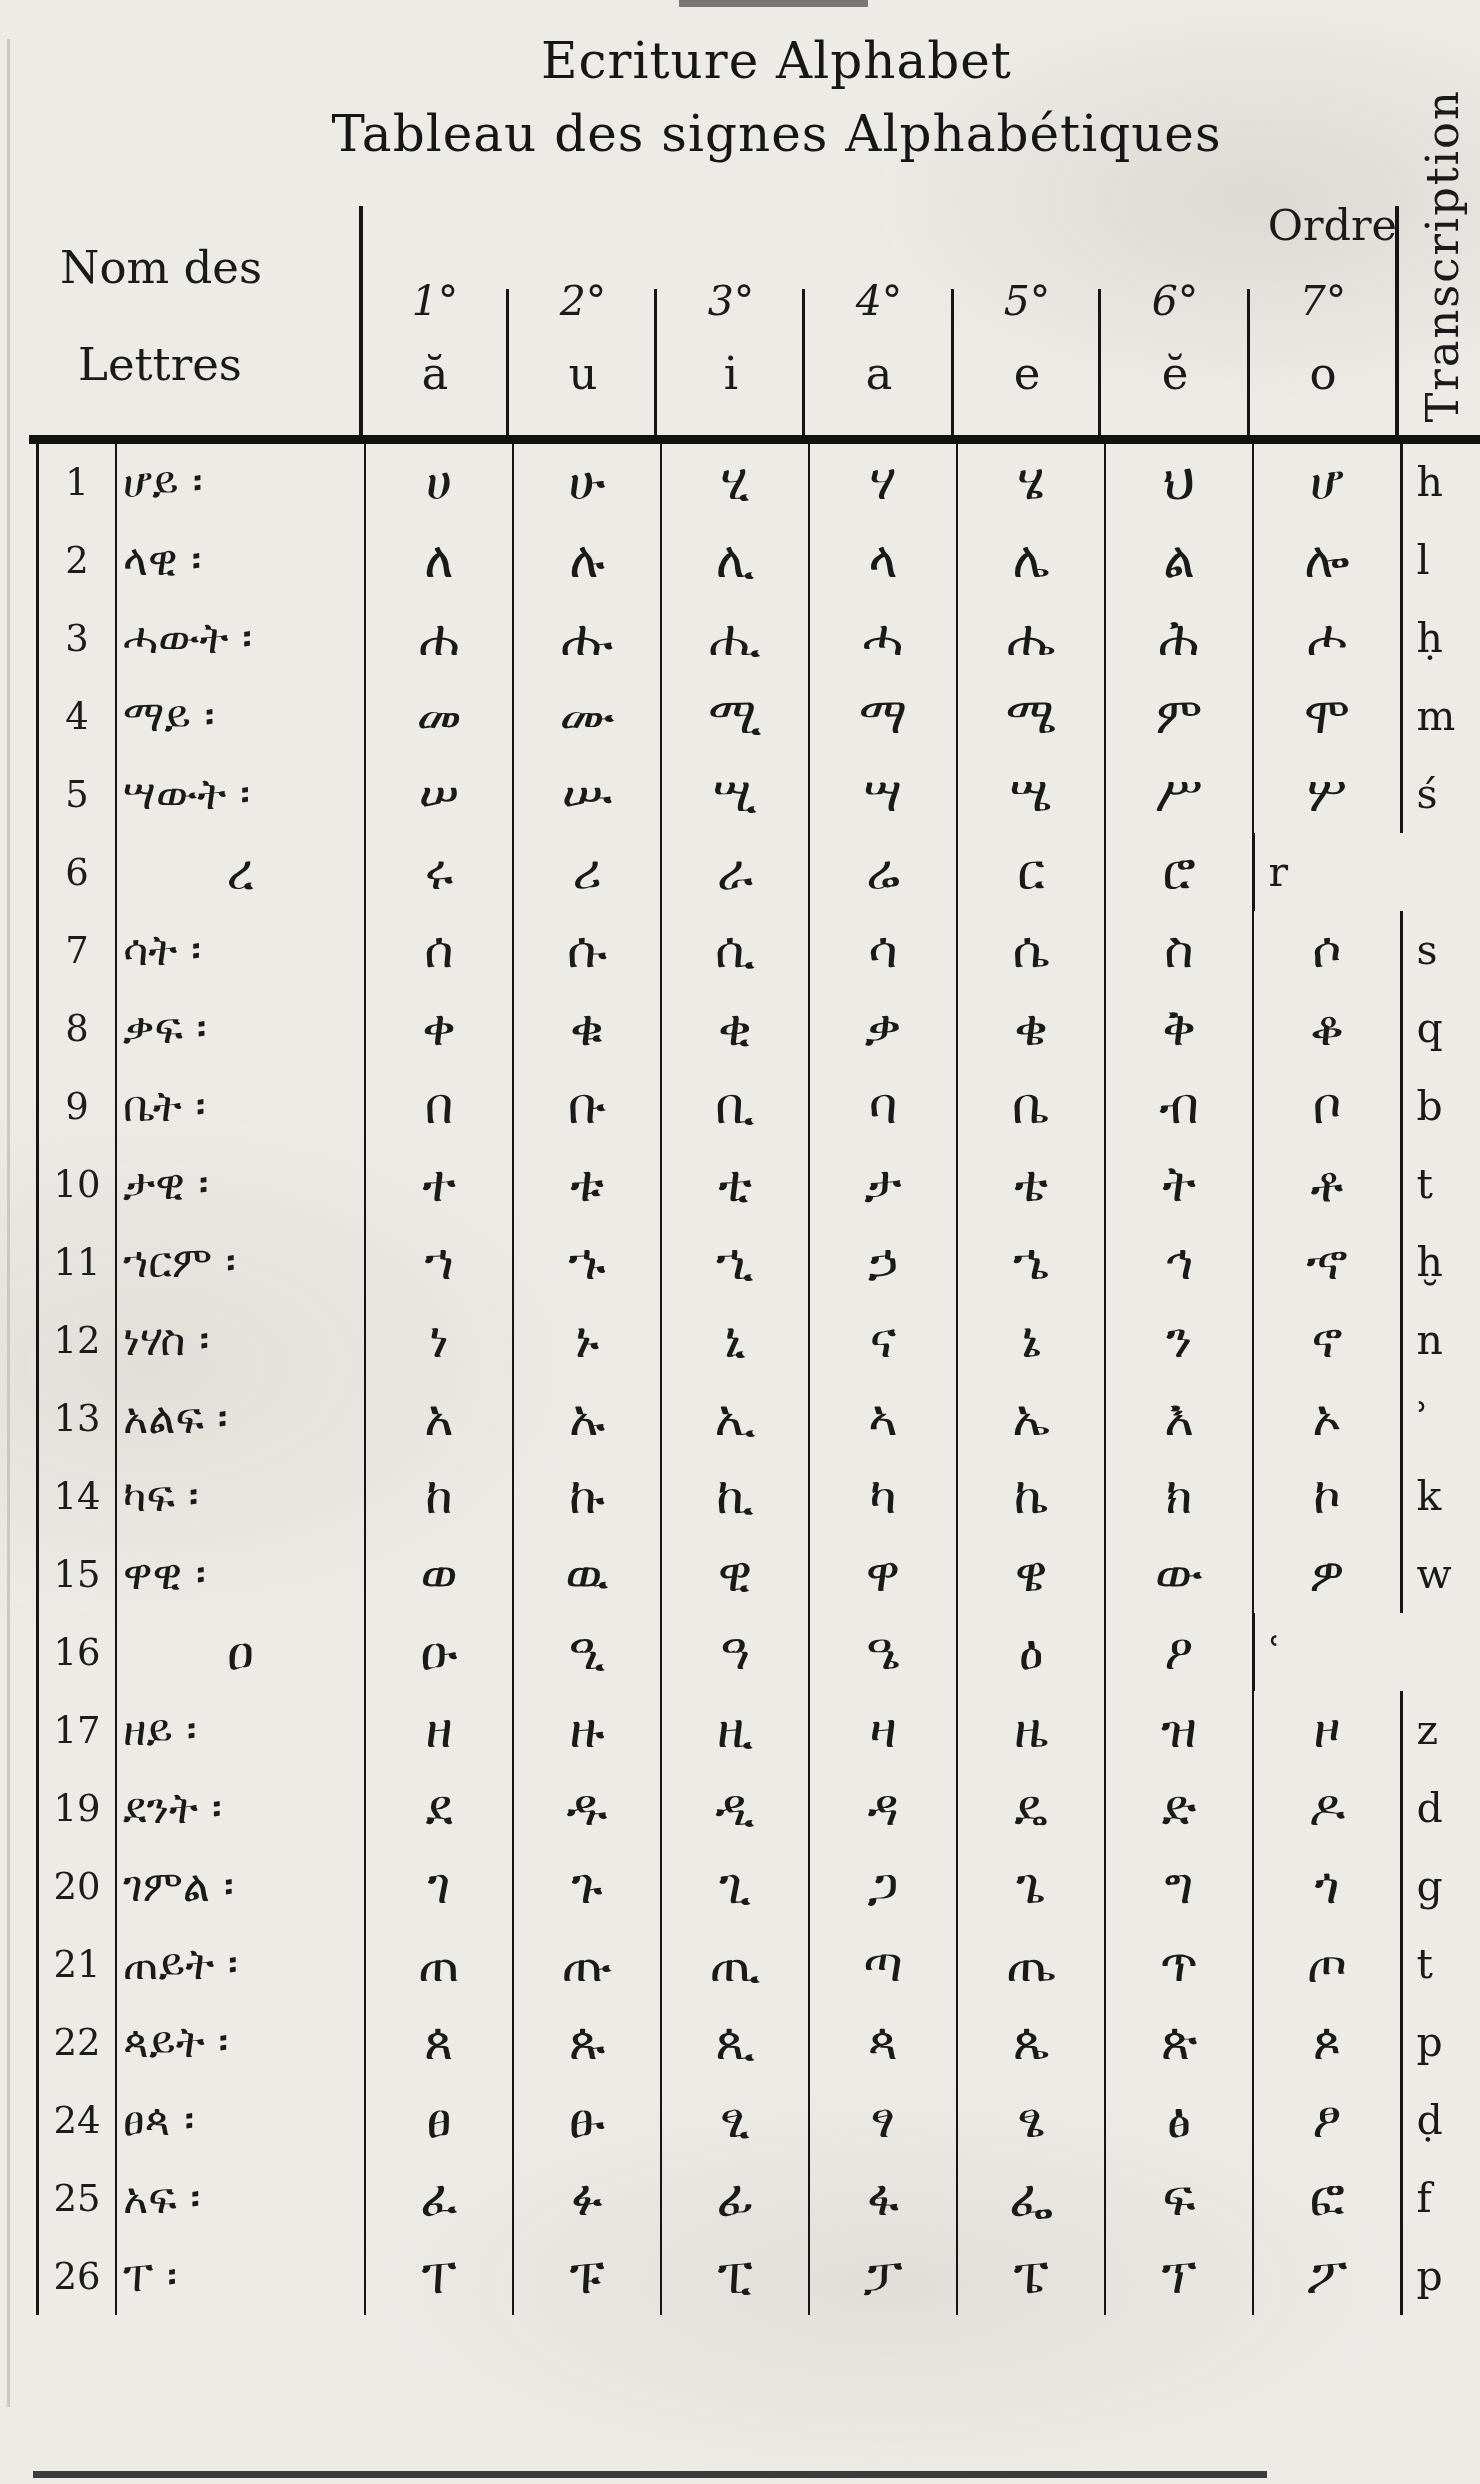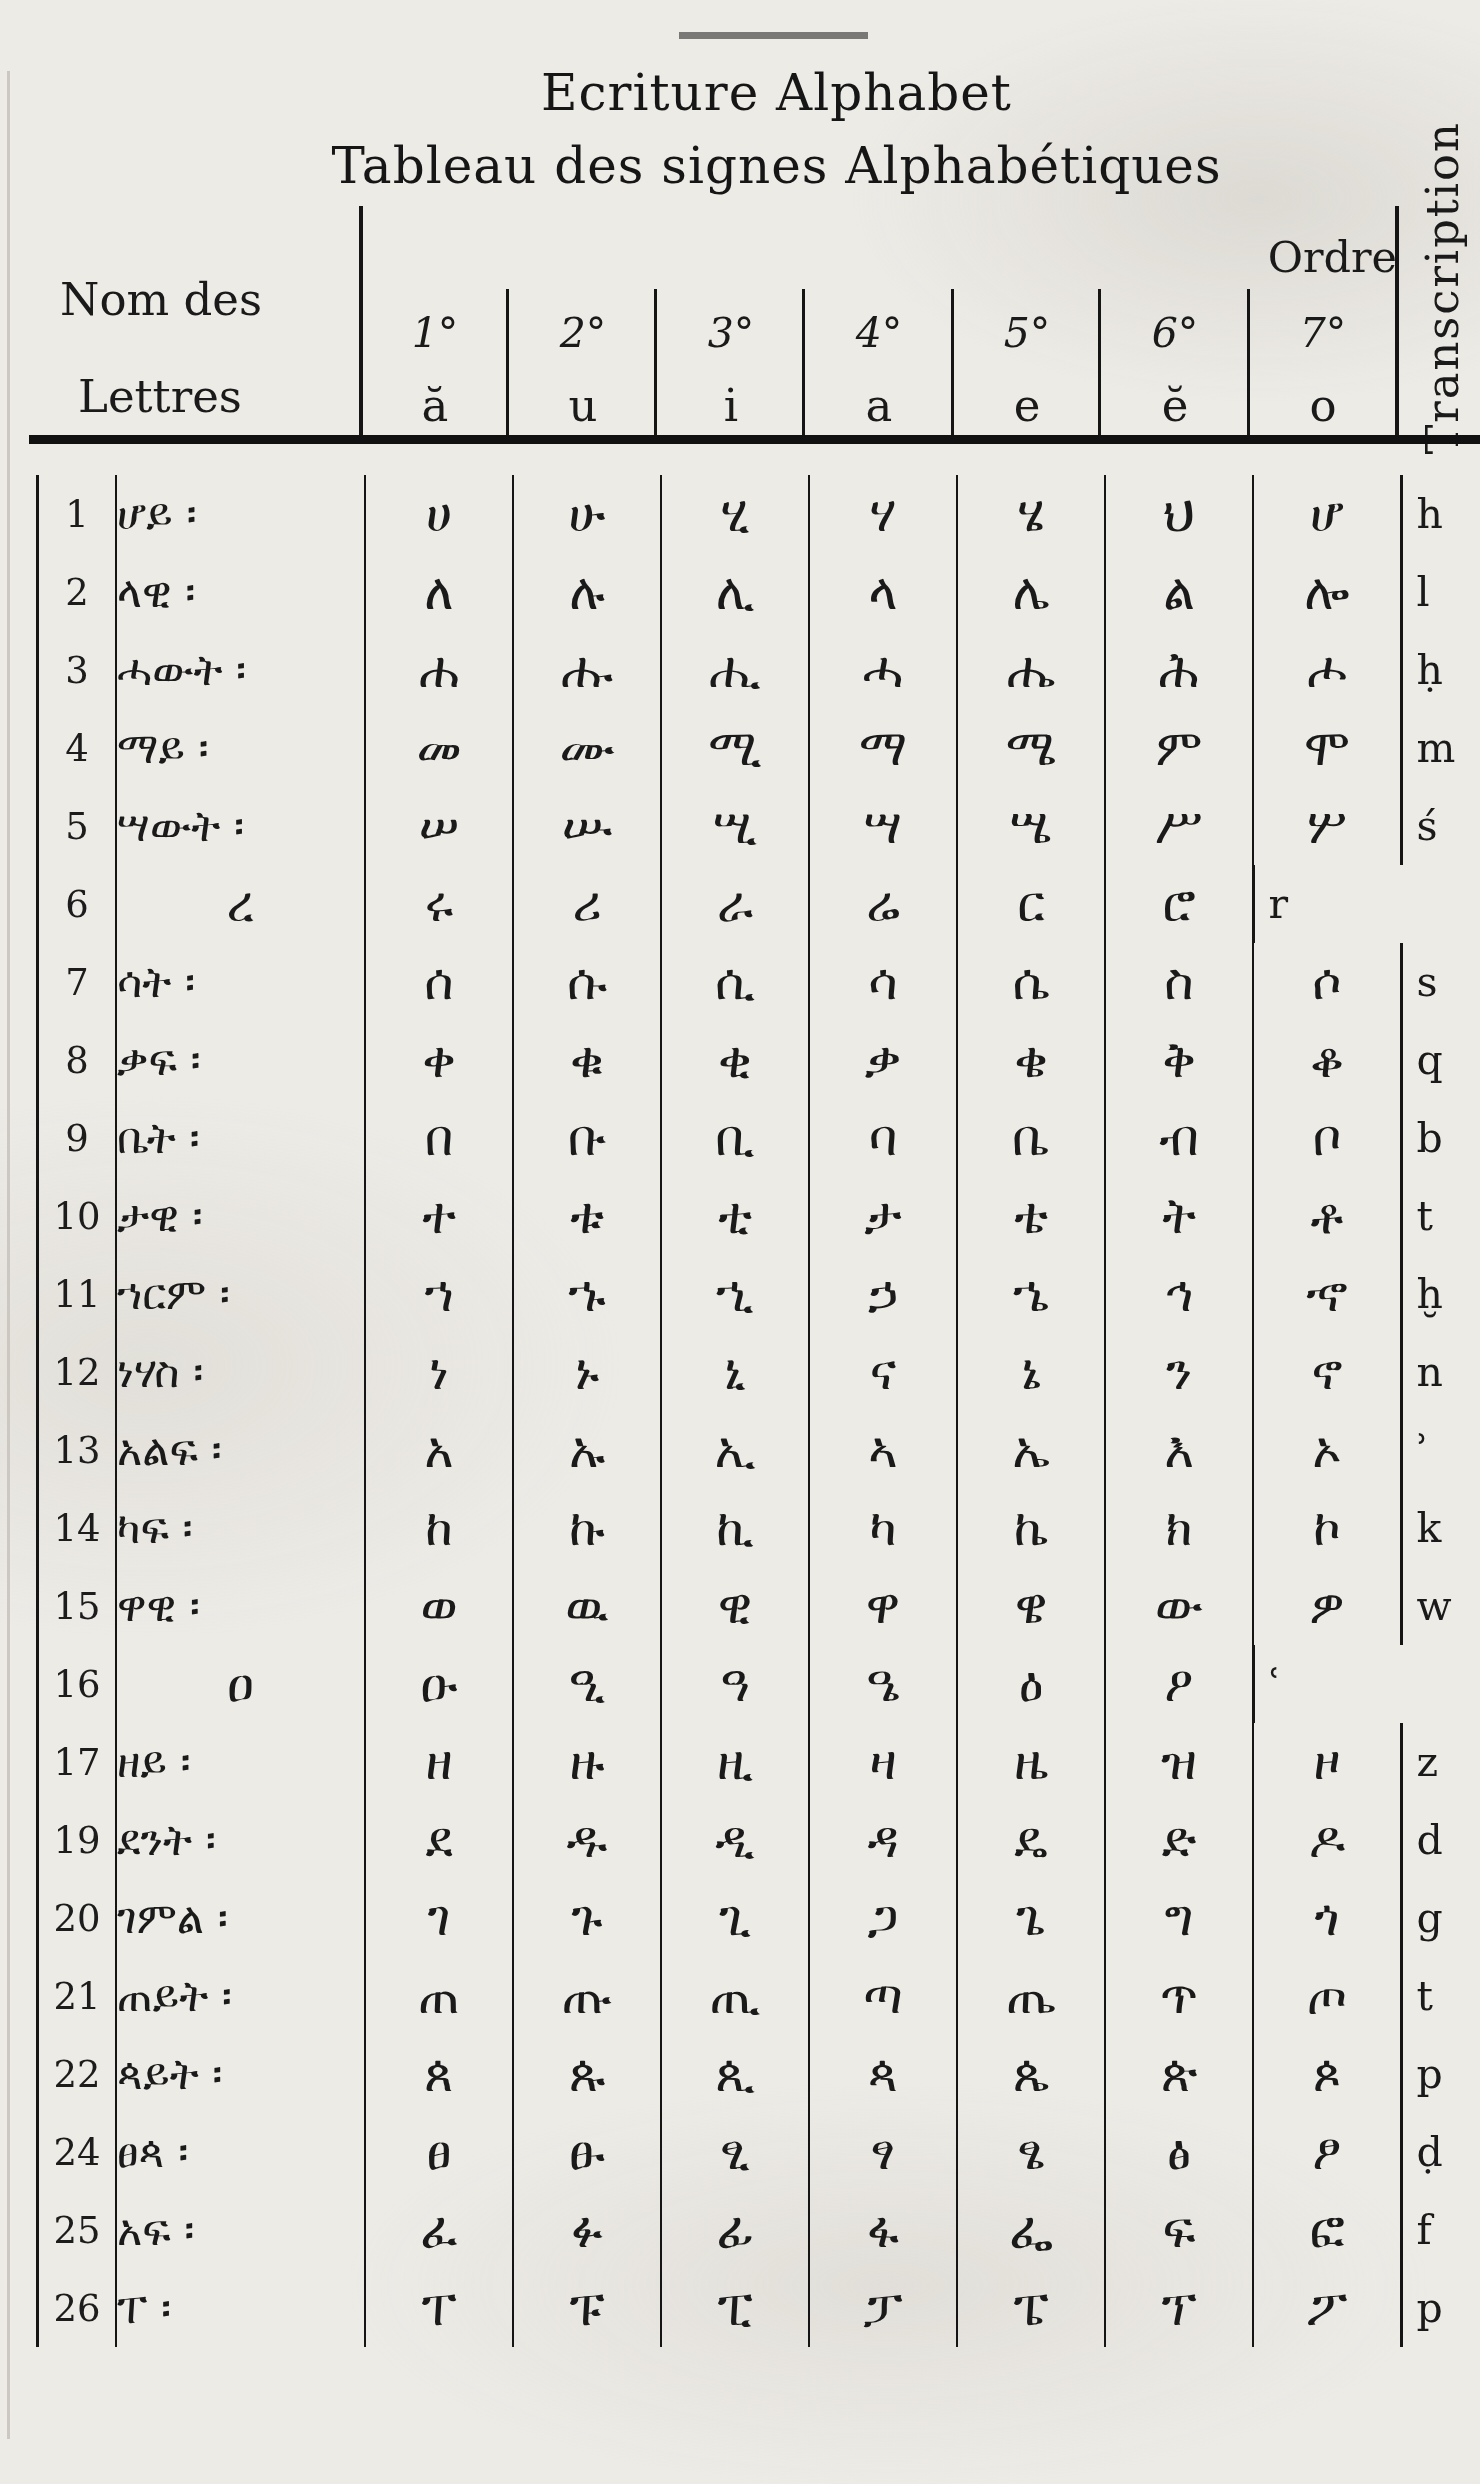--- a/index.html
+++ b/index.html
@@ -6,21 +6,21 @@
   body{
     width:1481px;height:2484px;position:relative;overflow:hidden;
     background:#edebe6;
     background-image:
       radial-gradient(ellipse 582px 291px at 85% 8%, rgba(190,186,178,.35), rgba(0,0,0,0) 70%),
       radial-gradient(ellipse 679px 388px at 10% 55%, rgba(200,196,188,.30), rgba(0,0,0,0) 70%),
       radial-gradient(ellipse 776px 291px at 60% 92%, rgba(195,191,183,.28), rgba(0,0,0,0) 70%);
     font-family:"DejaVu Serif","Liberation Serif",serif;
     color:#1a1a1a;
   }
-  .abs{position:absolute;margin-top:32px;}
+  .abs{position:absolute;}
   
   #titles{left:97px;top:25px;width:1359px;text-align:center;}
   .title-line{font-size:50px;line-height:1.45;letter-spacing:1px;color:#161616;}
   
   #nom-des{left:60px;top:241px;font-size:45px;}
   #lettres{left:78px;top:338px;font-size:45px;}
   #ordre{left:361px;top:200px;width:1036px;text-align:right;font-size:43px;}
   #orders{left:361px;top:281px;width:1036px;display:grid;grid-template-columns:repeat(7,1fr);}
   .order-cell{display:flex;flex-direction:column;align-items:center;}
   .degree{font-size:41px;line-height:1;font-style:italic;}
@@ -28,21 +28,21 @@
   #transcription-label{left:1405px;top:74px;width:74px;height:363px;display:flex;align-items:center;justify-content:center;}
   #transcription-label span{writing-mode:vertical-rl;transform:rotate(180deg);font-size:45px;letter-spacing:1.9px;white-space:nowrap;}
   
   .vline{position:absolute;background:#151515;}
   .hline{position:absolute;background:#111;}
   
   #rows{left:36px;top:443px;width:1445px;}
   .row{display:grid;grid-template-columns:76px 249px repeat(7,148px) 83px;height:78px;border-left:3.9px solid #151515;}
   .cell{display:flex;align-items:center;justify-content:center;overflow:hidden;}
   .c-num{font-size:37px;color:#1c1c1c;}
-  .c-name{justify-content:flex-start;padding-left:0;border-left:2.9px solid #151515;
+  .c-name{justify-content:flex-start;padding-left:6px;border-left:2.9px solid #151515;
           font-family:"DejaVu Sans","Liberation Sans",sans-serif;font-size:43px;white-space:nowrap;}
   .c-form{border-left:2.9px solid #151515;font-family:"DejaVu Sans","Liberation Sans",sans-serif;font-size:50px;}
   .c-trans{border-left:3.9px solid #151515;justify-content:flex-start;padding-left:13.6px;font-size:41px;}
   
   #page-edge{left:6.8px;top:39px;width:2.9px;height:2368px;background:#ccc8c1;}
   #top-smudge{left:679px;top:0;width:189px;height:6.8px;background:#3a3a3a;opacity:.65;}
   #bottom-smudge{left:33px;top:2471px;width:1234px;height:6.8px;background:#1d1d1d;opacity:.85;}
 </style>
 </head>
 <body>

